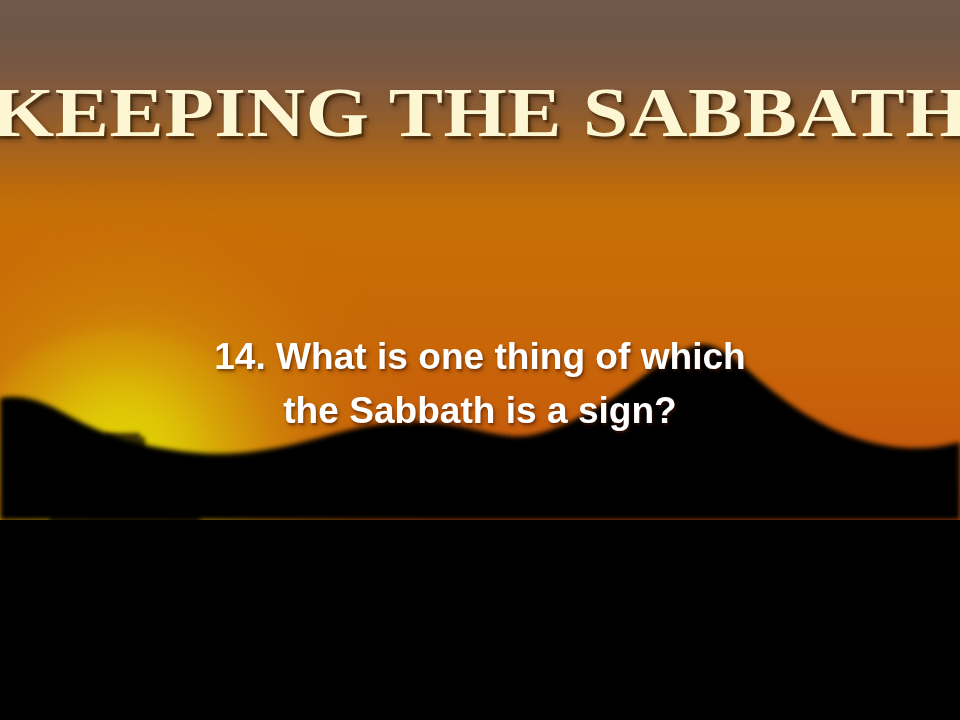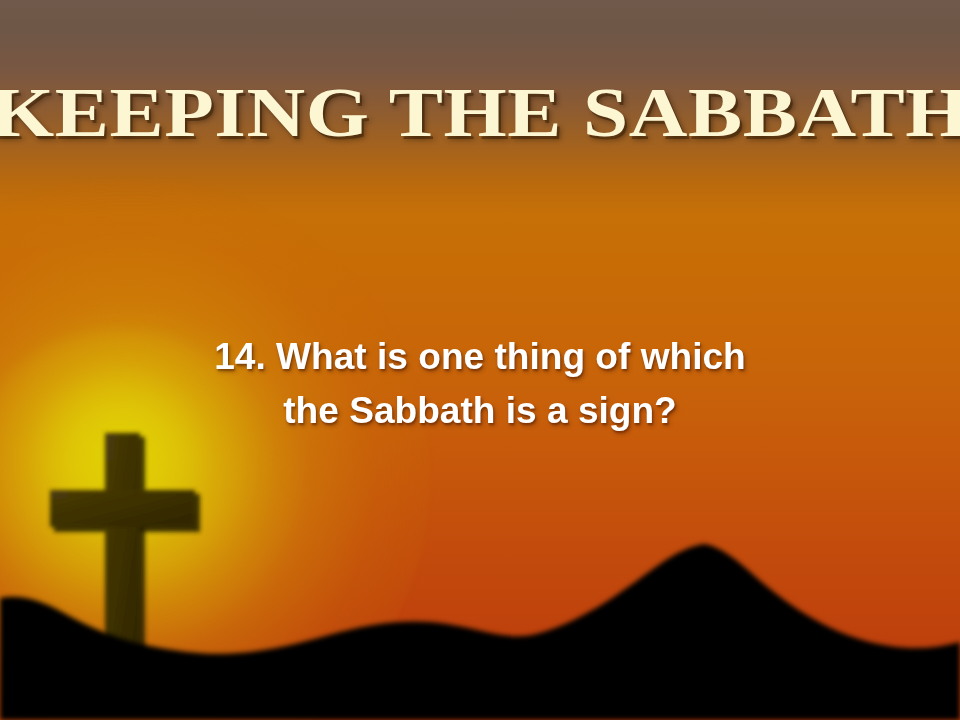--- a/index.html
+++ b/index.html
@@ -7,21 +7,21 @@
     padding: 0;
     background: #000;
   }
   body {
     font-family: "Liberation Sans", sans-serif;
   }
 
   #slide {
     position: relative;
     width: 960px;
-    height: 720px;
+    height: 520px;
     overflow: hidden;
     background: #000;
   }
 
   
   .sky {
     position: absolute;
     inset: 0;
     background: linear-gradient(
       to bottom,

